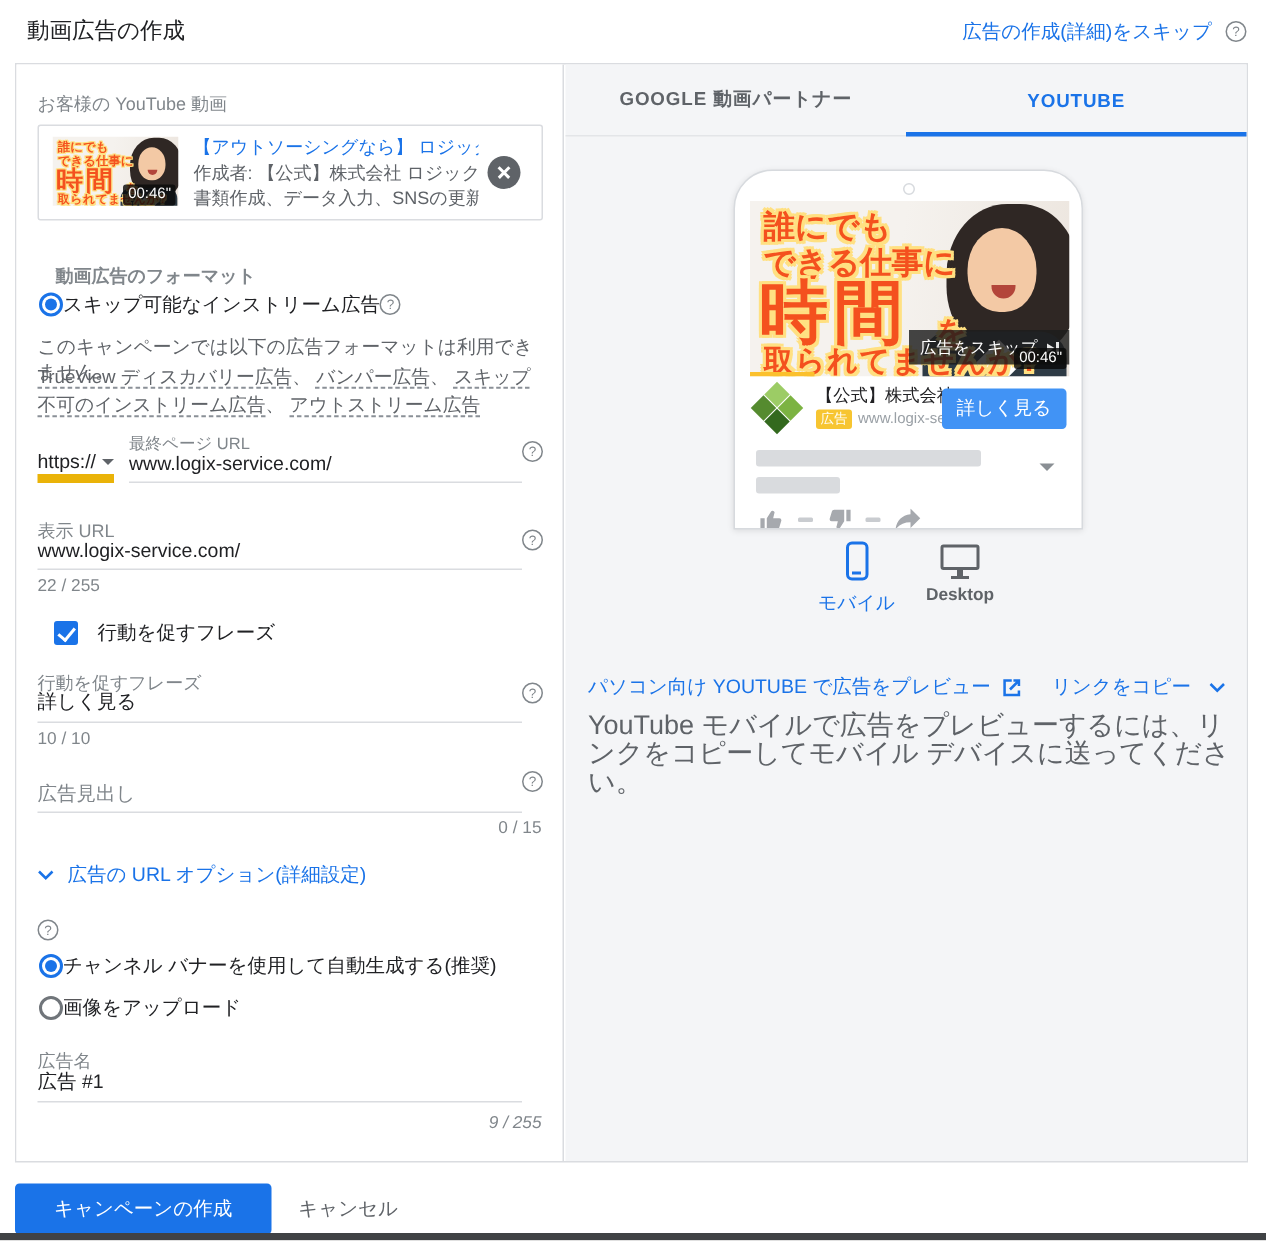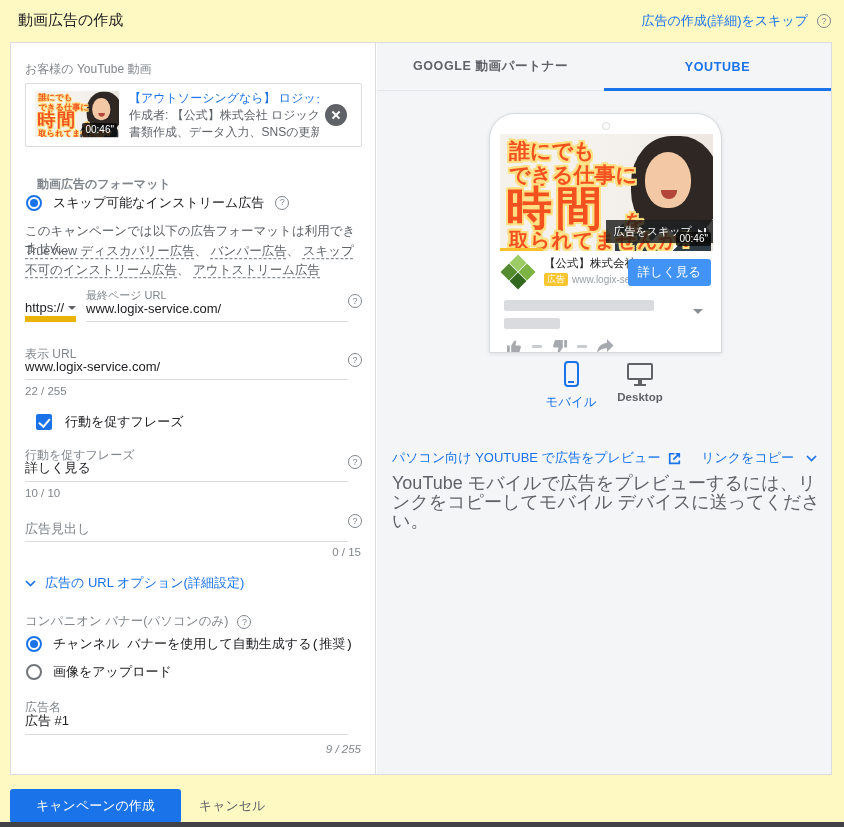--- a/index.html
+++ b/index.html
@@ -1,18 +1,18 @@
 <!DOCTYPE html>
 <html><head>
 <meta charset="utf-8">
 <style>
   * { margin:0; padding:0; box-sizing:border-box; }
   body { background:#e9e9e9; }
   .screen {
-    position:relative; width:844px; height:827px; background:#fef9c3;
+    position:relative; width:844px; height:827px; background:#ffffff;
     font-family:"Liberation Sans","DejaVu Sans",sans-serif; color:#202124; overflow:hidden;
   }
   
   .hdr-title { position:absolute; left:18px; top:11px; font-size:15px; color:#202124; }
   .hdr-right { position:absolute; right:13px; top:12px; display:flex; align-items:center; gap:9px; }
   .hdr-skip { font-size:13px; color:#1a73e8; cursor:pointer;margin-left:22px; }
   .help-icon { display:inline-flex; align-items:center; justify-content:center;
     width:14px; height:14px; border:1px solid #80868b; border-radius:50%;
     font-size:9px; color:#80868b; flex:none; cursor:pointer; }
   
@@ -50,21 +50,21 @@
   .vb-title { color:#1a73e8; font-size:12px; cursor:pointer; }
   .vb-line { color:#5f6368; font-size:12px; }
   .vb-close { position:relative; width:22px; height:22px; border-radius:50%; background:#5f6368;
     margin:0 10px 0 6px; flex:none; cursor:pointer; }
   .vb-close::before,.vb-close::after { content:""; position:absolute; left:50%; top:50%;
     width:10px; height:1.8px; background:#fff; }
   .vb-close::before { transform:translate(-50%,-50%) rotate(45deg); }
   .vb-close::after  { transform:translate(-50%,-50%) rotate(-45deg); }
   
   .fmt-label { left:26px; top:133px;font-weight:bold; }
-  .radio-row { position:absolute; display:flex; align-items:center; gap:11px; font-size:13px; color:#202124;font-family:Liberation Mono, monospace; }
+  .radio-row { position:absolute; display:flex; align-items:center; font-size:13px; color:#202124; }
   .rr-fmt { left:15px; top:151px; }
   .radio { width:16px; height:16px; border-radius:50%; border:2px solid #1a73e8; position:relative; flex:none; cursor:pointer; }
   .radio.sel::after { content:""; position:absolute; inset:2px; background:#1a73e8; border-radius:50%; }
   .radio.un { border-color:#70757a; }
   .fmt-intro { position:absolute; left:14px; top:180px; width:336px; font-size:12.5px; color:#5f6368; }
   .fmt-links { position:absolute; left:14px; top:199px; width:334px; font-size:12.5px; color:#5f6368; line-height:19px; }
   .dashed { text-decoration:underline dashed #8a9097; text-underline-offset:3px; cursor:pointer; }
   
   .fu-label { left:75px; top:245px; font-size:11px; }
   .fu-proto { position:absolute; left:14px; top:256px; width:51px; height:23px; border-bottom:6px solid #eab308;
@@ -254,21 +254,20 @@
       <div class="counter hl-counter">0 / 15</div>
 
       <div class="expander">
         <svg width="11" height="7" viewBox="0 0 11 7">
             <path d="M1 1l4.5 4.5L10 1" stroke="currentColor" stroke-width="1.7" fill="none"></path>
           </svg>
         <span>広告の URL オプション(詳細設定)</span>
       </div>
 
       <div class="comp-label">
-        <span>コンパニオン バナー(パソコンのみ)</span>
         <span class="help-icon">?</span>
       </div>
       <div class="radio-row rr-c1">
         <span class="radio sel"></span>
         <span>チャンネル バナーを使用して自動生成する(推奨)</span>
       </div>
       <div class="radio-row rr-c2">
         <span class="radio un"></span>
         <span>画像をアップロード</span>
       </div>

